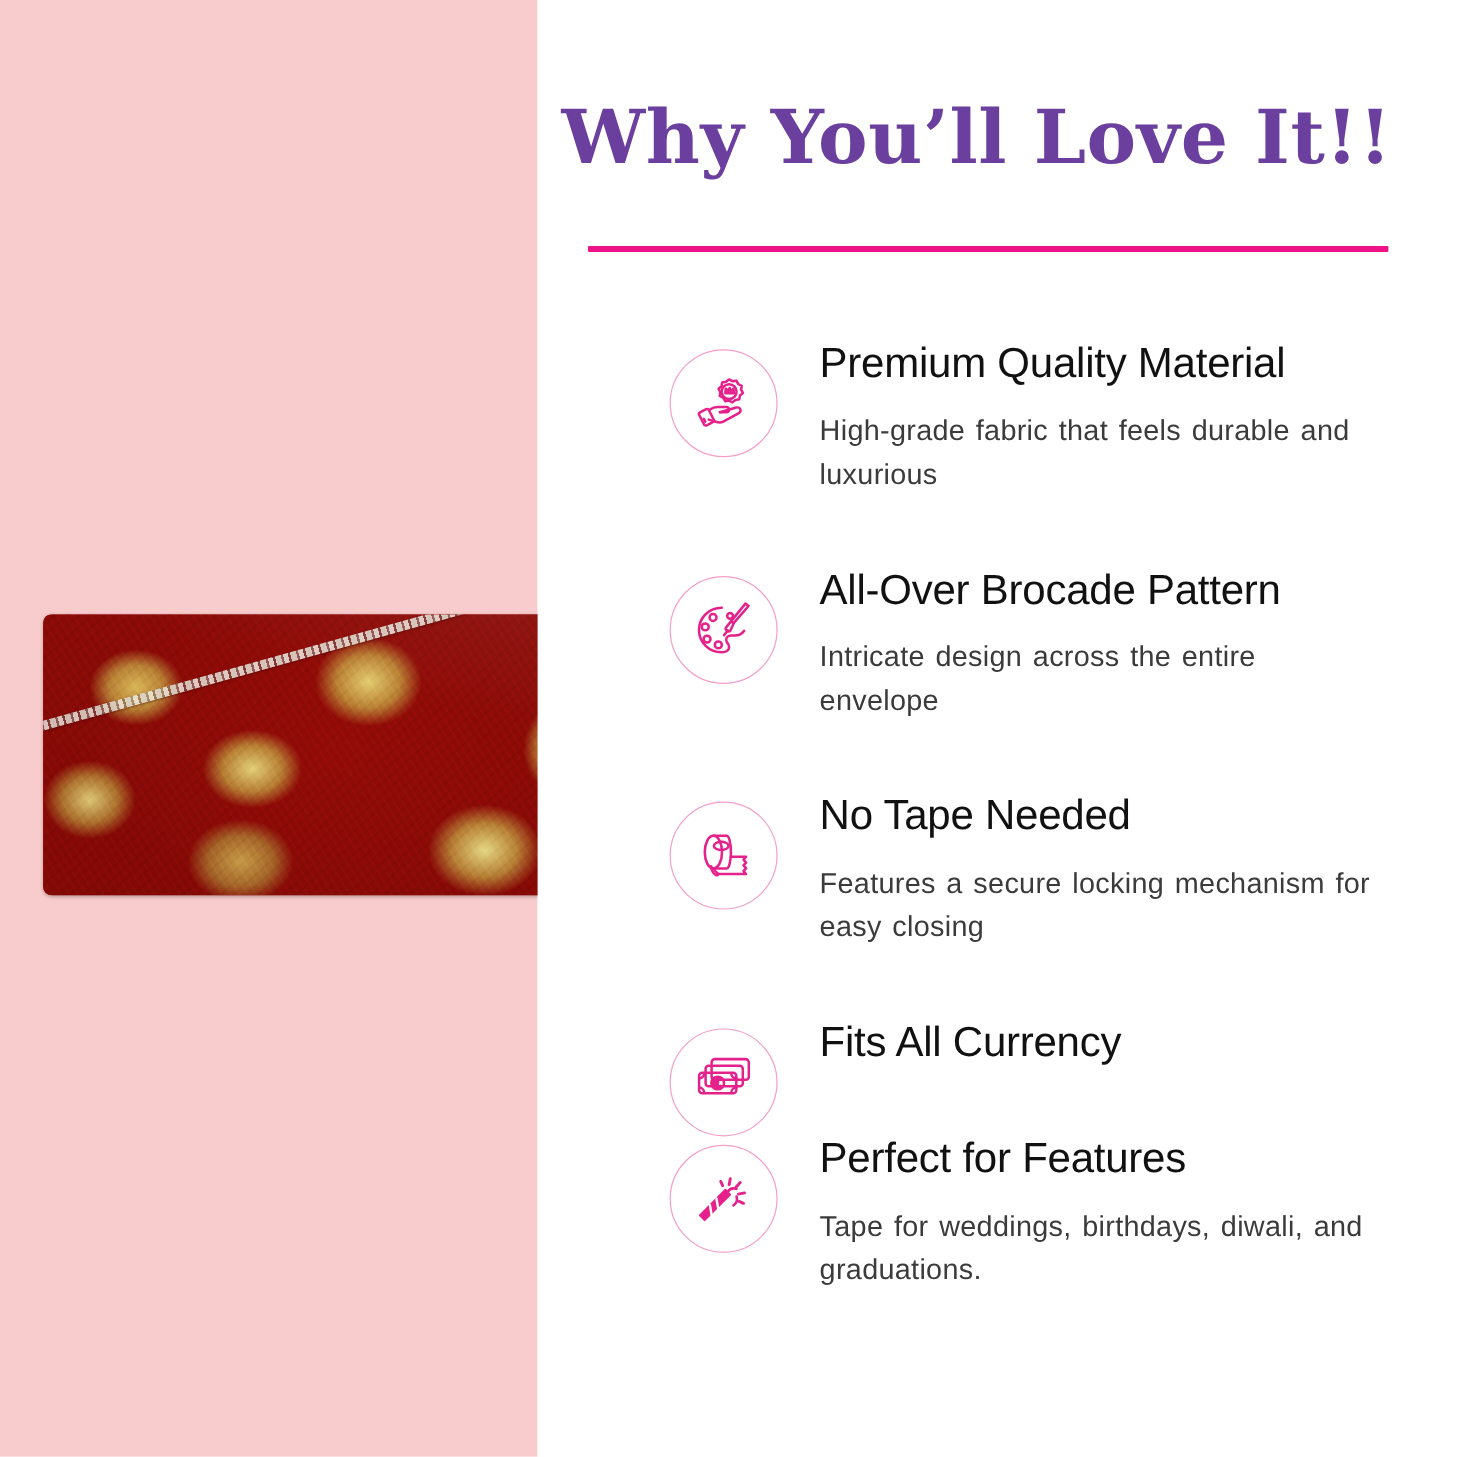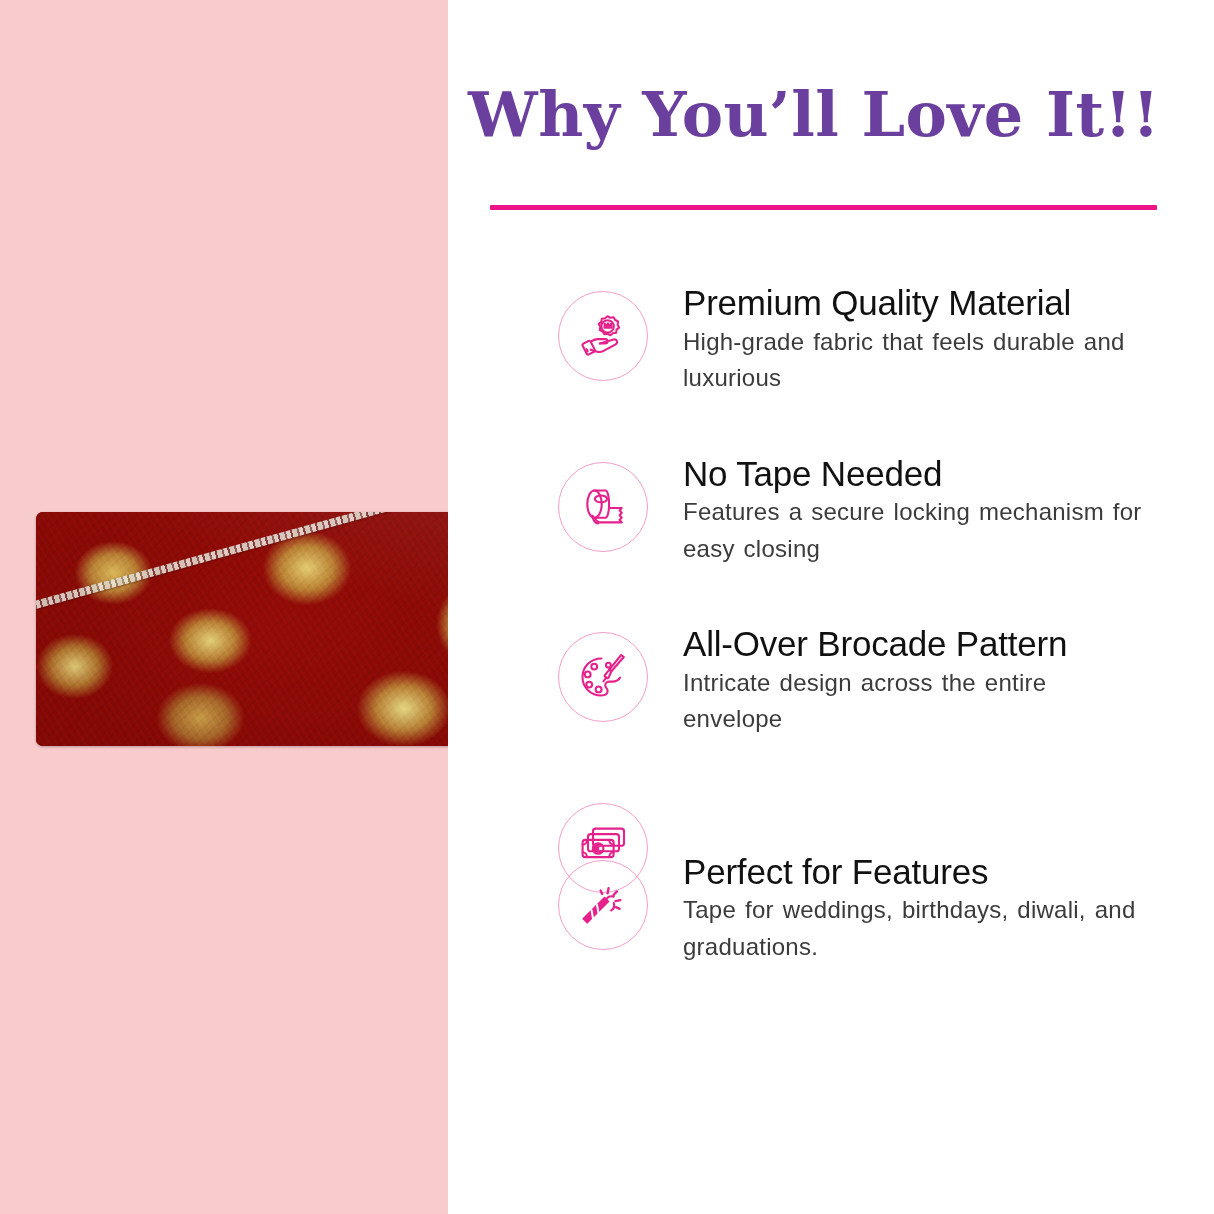--- a/index.html
+++ b/index.html
@@ -165,21 +165,21 @@
   }
   .feature-title {
     font-size: 35px;
     line-height: 1.16;
     font-weight: 400;
     color: #111111;
     letter-spacing: -0.2px;
     white-space: nowrap;
   }
   .feature-desc {
-    margin-top: 0;
+    margin-top: 18px;
     font-size: 24px;
     line-height: 1.52;
     color: #3b3b3b;
     letter-spacing: 0.25px;
     word-spacing: 2px;
   }
 </style>
 </head>
 <body>
 
@@ -212,40 +212,20 @@
               <path d="M14.6 31.2c2.2-1.6 4.3-2.1 6.4-2.1h7.1c1.4 0 2.4 1 2.4 2.2 0 1.2-1 2.2-2.4 2.2h-5.1"></path>
               <path d="M22.9 33.5l13.7-3.9c1.5-.4 3 .4 3.4 1.8.3 1.1-.2 2.3-1.3 2.9l-12.6 6.8c-1.8 1-3.9 1.2-5.9.6l-6.6-2"></path>
               <path d="M6.4 33.6l5.1-2.6c.8-.4 1.8-.1 2.2.7l4 7.9c.4.8.1 1.8-.7 2.2l-5.1 2.6c-.8.4-1.8.1-2.2-.7l-4-7.9c-.4-.8-.1-1.8.7-2.2z"></path>
               <path d="M9.5 39.1l1.2 2.3"></path>
             </svg>
           </div>
         </div>
         <div class="feature-text">
           <div class="feature-title">Premium Quality Material</div>
           <div class="feature-desc">High-grade fabric that feels durable and luxurious</div>
-        </div>
-      </div>
-
-      <div class="feature-item">
-        <div class="feature-icon-wrap">
-          <div class="feature-icon-ring"></div>
-          <div class="feature-icon-glyph">
-            <svg viewBox="0 0 52 52" fill="none" stroke="#e5218c" stroke-width="2.1" stroke-linecap="round" stroke-linejoin="round">
-              <path d="M17.5 9.5h11.1c1.9 0 3.5 6.1 3.5 13.6 0 7.5-1.6 13.6-3.5 13.6H17.5"></path>
-              <ellipse cx="17.5" cy="23.1" rx="7.2" ry="13.6"></ellipse>
-              <ellipse cx="24.0" cy="17.9" rx="6.1" ry="3.4"></ellipse>
-              <path d="M32.0 27.0h12.7l-2.1 2.4 2.1 2.4-2.1 2.4 2.1 2.4-2.1 2.4 2.1 2.4H21.0"></path>
-              <path d="M21.0 42.4c-2.9 0-5.3-3.4-5.3-7.6"></path>
-              <path d="M18.2 37.5c.5 1.4 1.4 2.5 2.6 3.0"></path>
-            </svg>
-          </div>
-        </div>
-        <div class="feature-text">
-          <div class="feature-title">No Tape Needed</div>
-          <div class="feature-desc">Features a secure locking mechanism for easy closing</div>
         </div>
       </div>
 
       <div class="feature-item">
         <div class="feature-icon-wrap">
           <div class="feature-icon-ring"></div>
           <div class="feature-icon-glyph">
             <svg viewBox="0 0 52 52" fill="none" stroke="#e5218c" stroke-width="2.1" stroke-linecap="round" stroke-linejoin="round">
               <path d="M24.5 7.5C13.8 7.5 5.5 15.6 5.5 26.1c0 10.4 8.3 18.4 19 18.4 3.7 0 6.1-1.7 6.1-4.4 0-1.3-.5-2.3-1.3-3.2-.7-.8-1.1-1.6-1.1-2.6 0-2.1 1.8-3.7 4-3.7h3.1c3.4 0 6.2-1.5 7.8-4"></path>
               <circle cx="17.2" cy="15.6" r="2.9"></circle>
@@ -263,31 +243,52 @@
           <div class="feature-title">All-Over Brocade Pattern</div>
           <div class="feature-desc">Intricate design across the entire envelope</div>
         </div>
       </div>
 
       <div class="feature-item">
         <div class="feature-icon-wrap">
           <div class="feature-icon-ring"></div>
           <div class="feature-icon-glyph">
             <svg viewBox="0 0 52 52" fill="none" stroke="#e5218c" stroke-width="2.1" stroke-linecap="round" stroke-linejoin="round">
+              <path d="M17.5 9.5h11.1c1.9 0 3.5 6.1 3.5 13.6 0 7.5-1.6 13.6-3.5 13.6H17.5"></path>
+              <ellipse cx="17.5" cy="23.1" rx="7.2" ry="13.6"></ellipse>
+              <ellipse cx="24.0" cy="17.9" rx="6.1" ry="3.4"></ellipse>
+              <path d="M32.0 27.0h12.7l-2.1 2.4 2.1 2.4-2.1 2.4 2.1 2.4-2.1 2.4 2.1 2.4H21.0"></path>
+              <path d="M21.0 42.4c-2.9 0-5.3-3.4-5.3-7.6"></path>
+              <path d="M18.2 37.5c.5 1.4 1.4 2.5 2.6 3.0"></path>
+            </svg>
+          </div>
+        </div>
+        <div class="feature-text">
+          <div class="feature-title">No Tape Needed</div>
+          <div class="feature-desc">Features a secure locking mechanism for easy closing</div>
+        </div>
+      </div>
+
+      <div class="feature-item">
+        <div class="feature-icon-wrap">
+          <div class="feature-icon-ring"></div>
+          <div class="feature-icon-glyph">
+            <svg viewBox="0 0 52 52" fill="none" stroke="#e5218c" stroke-width="2.1" stroke-linecap="round" stroke-linejoin="round">
               <rect x="16.0" y="6.6" width="31.0" height="17.2" rx="2.6"></rect>
               <rect x="11.0" y="12.1" width="31.0" height="17.2" rx="2.6"></rect>
               <rect x="5.6" y="17.9" width="31.0" height="17.2" rx="2.6"></rect>
               <circle cx="21.1" cy="26.5" r="5.3"></circle>
               <path d="M23.4 23.6c-1.8-1.3-4.3-.6-5.0 1.5-.5 1.4-.1 3.0 1.0 3.9 1.3 1.1 3.0 1.0 4.2-.1"></path>
               <path d="M17.3 25.6h4.2M17.1 27.5h4.2"></path>
               <path d="M5.6 22.6c2.3 0 4.2-1.9 4.2-4.2M36.6 22.6c-2.3 0-4.2-1.9-4.2-4.2M5.6 30.3c2.3 0 4.2 1.9 4.2 4.2M36.6 30.3c-2.3 0-4.2 1.9-4.2 4.2"></path>
             </svg>
           </div>
         </div>
         <div class="feature-text">
+          <div class="feature-title">Fits All Currency</div>
         </div>
       </div>
 
       <div class="feature-item">
         <div class="feature-icon-wrap">
           <div class="feature-icon-ring"></div>
           <div class="feature-icon-glyph">
             <svg viewBox="0 0 52 52" fill="none" stroke="#e5218c" stroke-width="2.4" stroke-linecap="round" stroke-linejoin="round">
               <path d="M6.2 45.8L27.5 24.5 31.5 28.5 10.2 49.8z" fill="#e5218c" stroke="#e5218c" stroke-width="1.6" transform="translate(0,-6)"></path>
               <path d="M14.6 31.2l1.4 8.3M20.0 25.8l1.5 8.3" stroke="#ffffff" stroke-width="2.0"></path>

